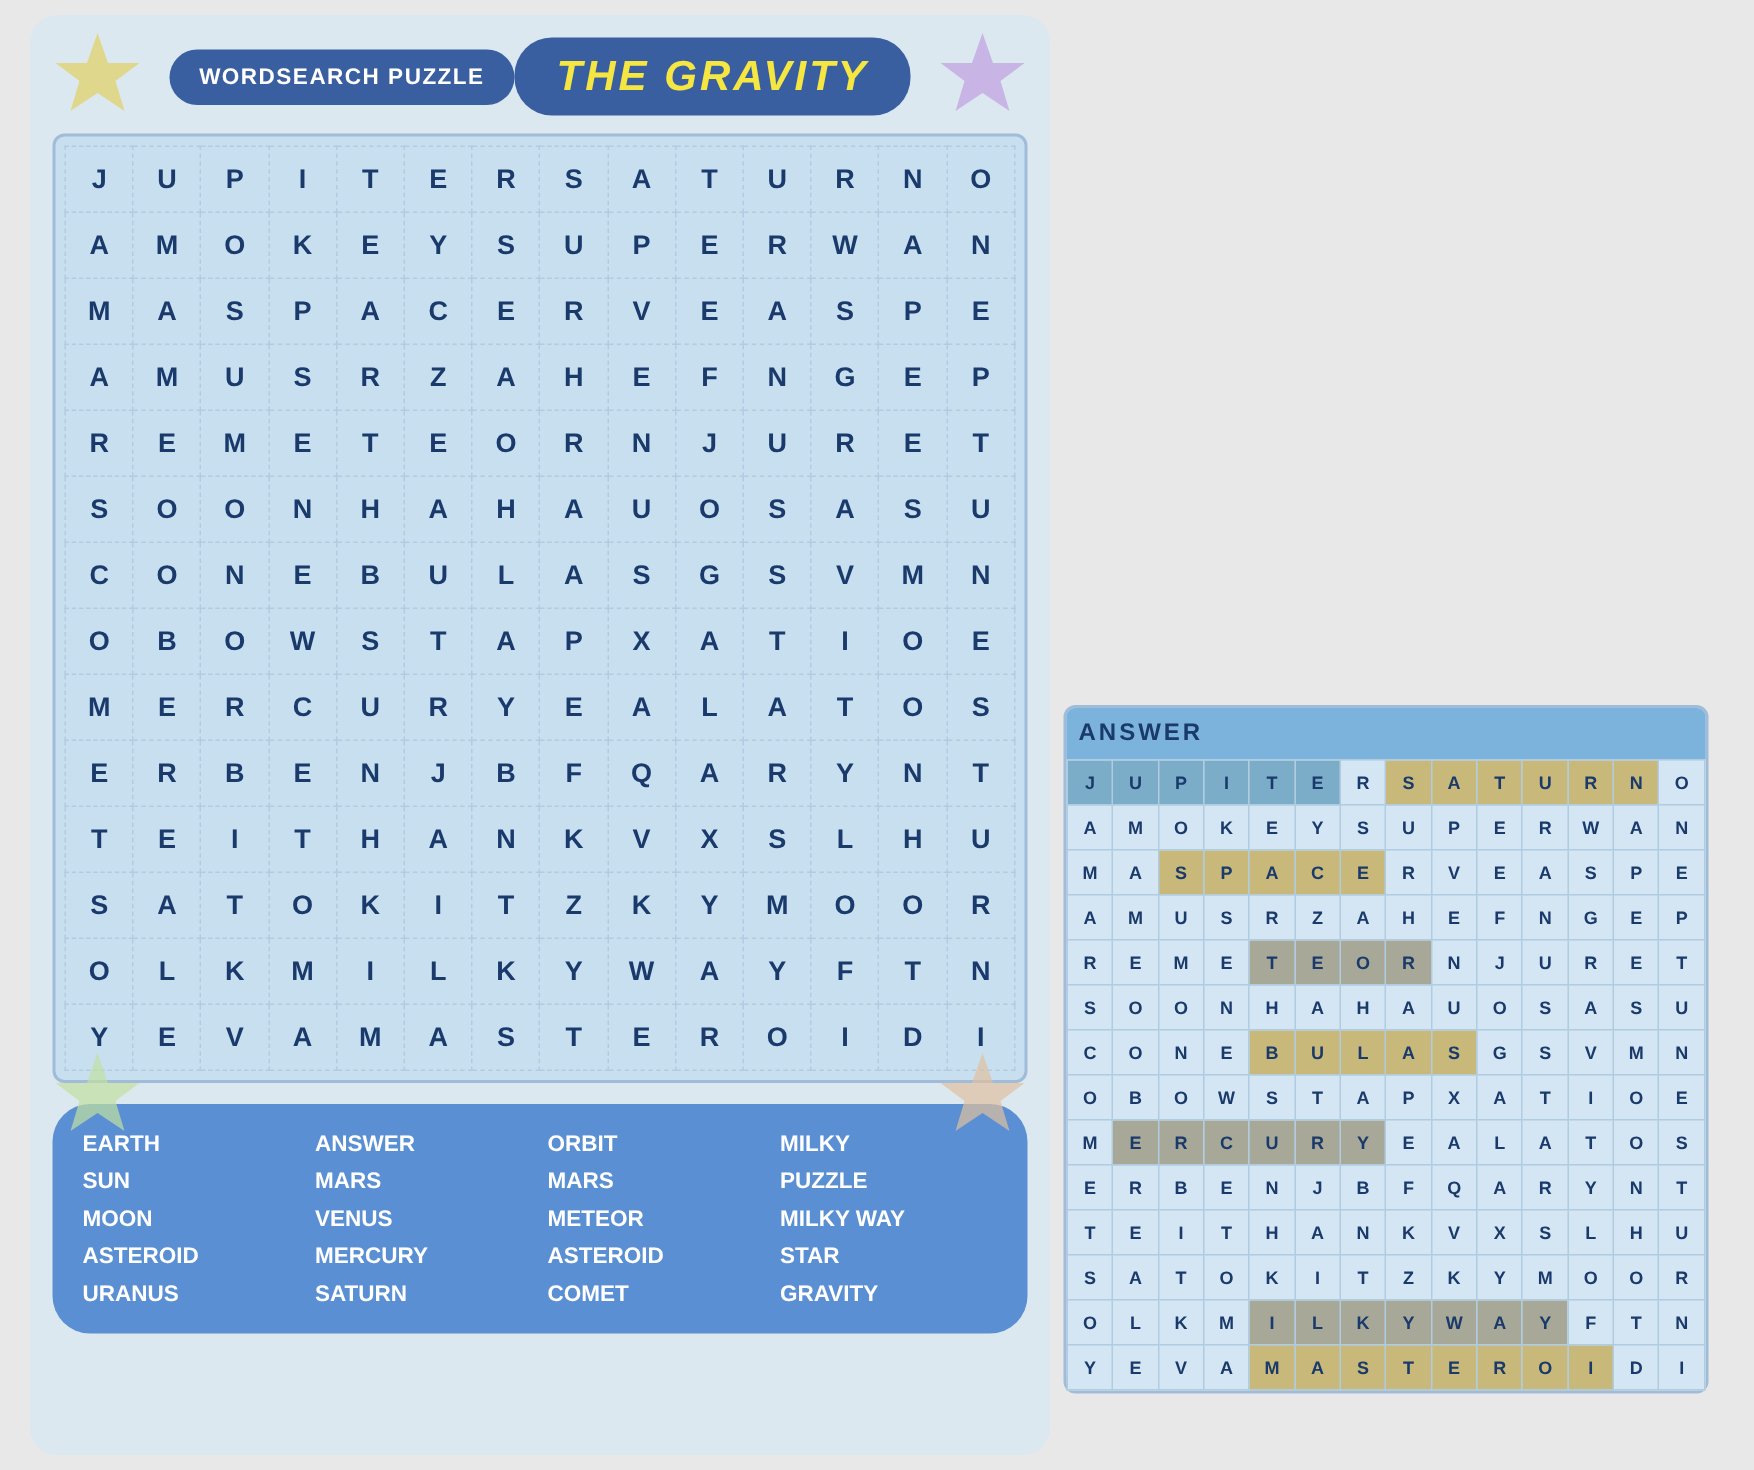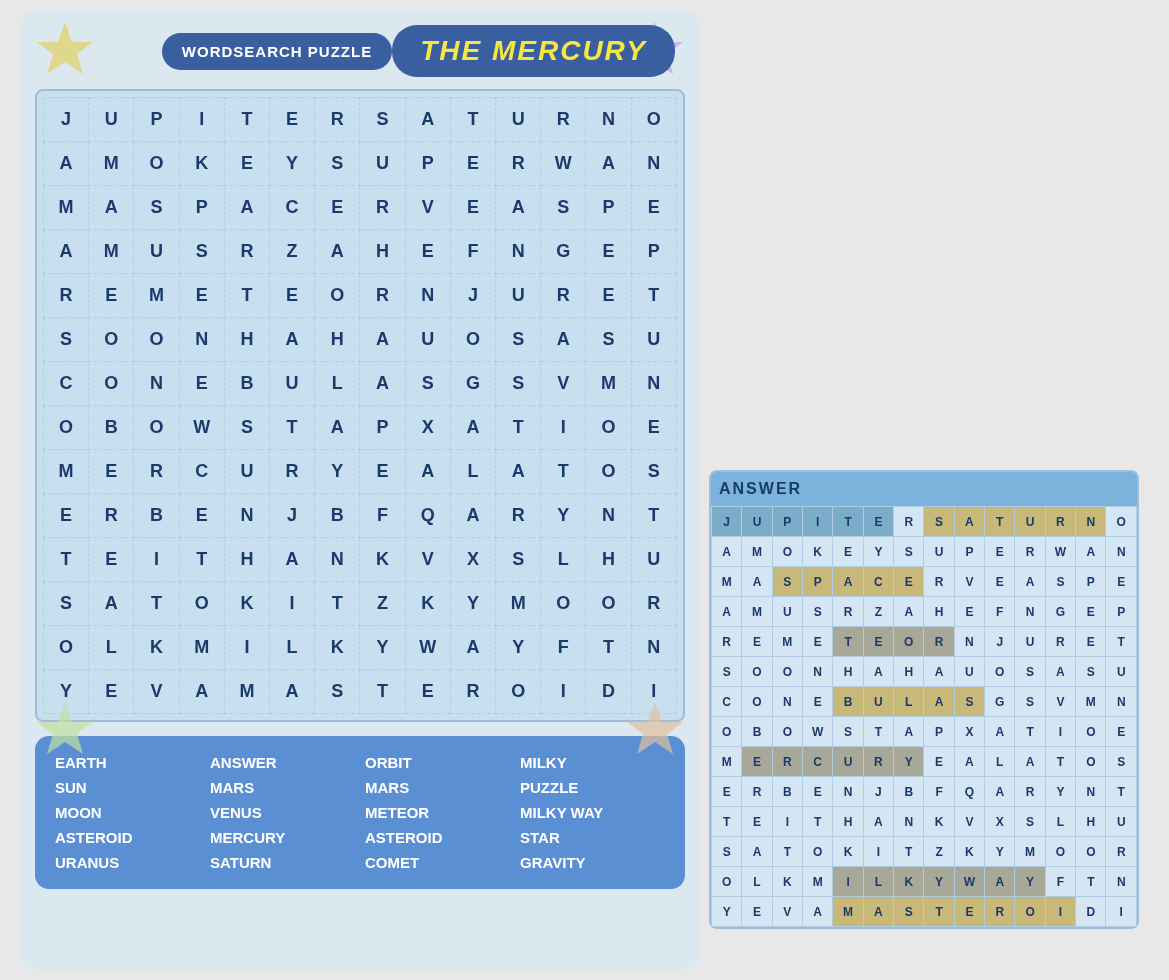--- a/index.html
+++ b/index.html
@@ -27,21 +27,21 @@
     .star {
       position: absolute;
       width: 60px;
       height: 60px;
     }
     .star svg { width: 100%; height: 100%; }
 
     .header-area {
       display: flex;
       align-items: center;
-      justify-content: flex-end;
+      justify-content: center;
       margin-bottom: 12px;
       padding: 0 10px;
       position: relative;
     }
 
     .wordsearch-badge {
       background: #3a5fa0;
       color: #fff;
       font-size: 15px;
       font-weight: bold;
@@ -84,21 +84,21 @@
       border: 1px dashed #b0cce0;
       font-size: 18px;
       font-weight: 900;
       color: #1a3a6b;
       letter-spacing: 0;
     }
 
     
     .word-list-container {
       background: #5b8fd4;
-      border-radius: 14px;
+      border-radius: 25px;
       padding: 16px 20px;
     }
 
     .word-list-grid {
       display: grid;
       grid-template-columns: repeat(4, 1fr);
       gap: 4px 10px;
     }
 
     .word-item {
@@ -189,21 +189,21 @@
       </svg>
   </span>
   <span class="star star-br">
     <svg viewBox="0 0 60 60">
         <polygon points="30,2 37,22 58,22 42,34 48,54 30,42 12,54 18,34 2,22 23,22" fill="#e0c0a0" opacity="0.7"></polygon>
       </svg>
   </span>
 
   <div class="header-area">
     <div class="wordsearch-badge">WORDSEARCH PUZZLE</div>
-    <div class="title-badge">THE MERCURY</div>
+    <div class="title-badge">THE GRAVITY</div>
   </div>
 
   <div class="grid-container">
     <table class="grid-table">
       <tbody id="grid-body">
           <tr>
             <td>J</td>
             <td>U</td>
             <td>P</td>
             <td>I</td>

